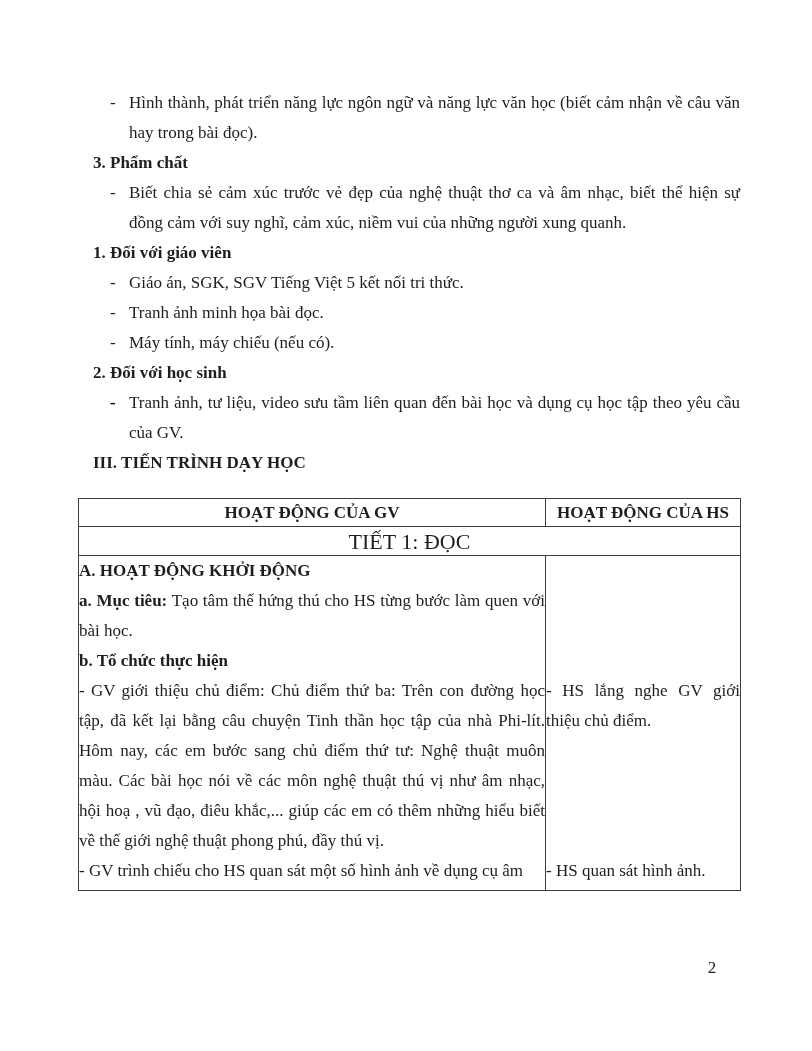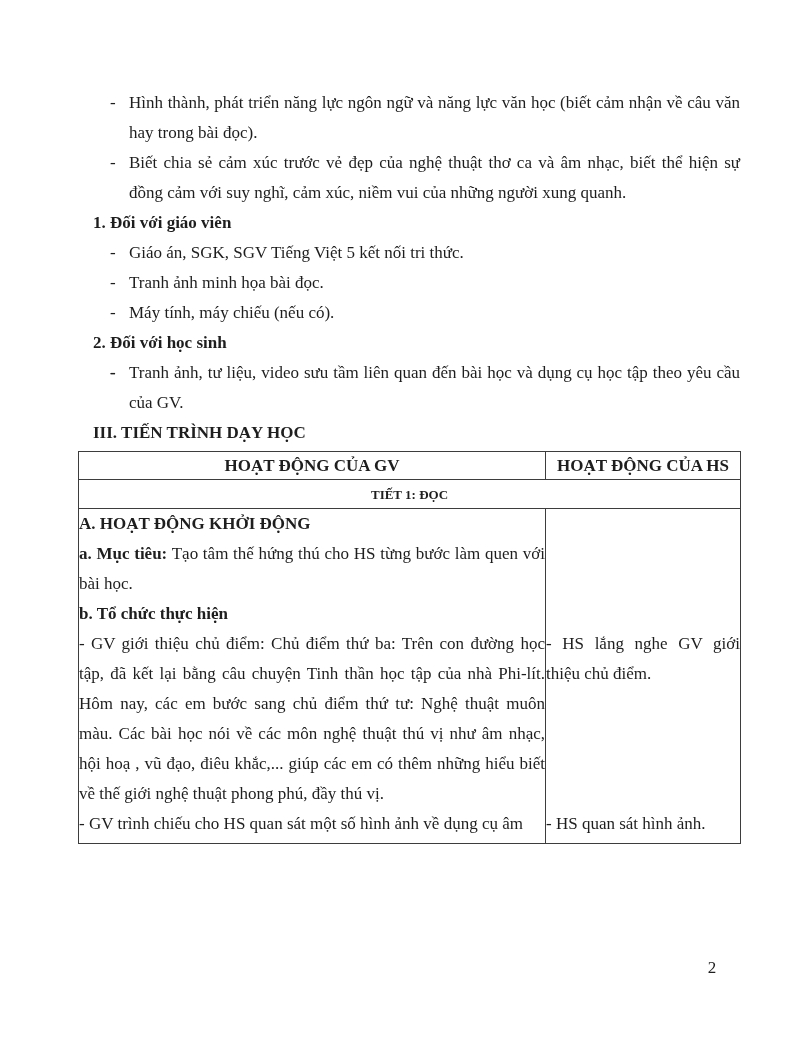--- a/index.html
+++ b/index.html
@@ -32,42 +32,42 @@
     text-align: justify;
   }
   .bullet .dash {
     position: absolute;
     left: 32px; top: 0;
   }
   table.activity {
     border-collapse: collapse;
     table-layout: fixed;
     width: 662px;
-    margin-top: 3px;
+    margin-top: 20px;
     padding-left: 43px;
   }
   table.activity th, table.activity td {
     border: 1.5px solid #3d3d3d;
     padding: 0;
   }
   th.col-gv { width: 467px; }
   th.col-hs { width: 195px; }
   thead th {
     font-weight: bold;
     text-align: center;
     height: 28px;
     line-height: 26px;
     font-size: 17px;
   }
   .session-row td {
     text-align: center;
-    font-weight: bold;
+    font-weight: normal;
     height: 29px;
     line-height: 27px;
-    font-size: 13px;
+    font-size: 22px;
   }
   .body-row td {
     vertical-align: top;
     height: 335px;
     padding: 4px 6px 4px 5px;
     border-radius: 11px;
   }
   .cell p { margin: 0; text-align: justify; }
   .cell .b { font-weight: bold; text-align: left; }
   .lead { font-weight: bold; }
@@ -83,20 +83,21 @@
 <body>
 
 <div class="page">
   <div class="flow">
 
     <div class="bullet">
       <span class="dash">-</span>
       <span>Hình thành, phát triển năng lực ngôn ngữ và năng lực văn học (biết cảm nhận về câu văn hay trong bài đọc).</span>
     </div>
 
+    <div class="heading">3. Phẩm chất</div>
 
     <div class="bullet">
       <span class="dash">-</span>
       <span>Biết chia sẻ cảm xúc trước vẻ đẹp của nghệ thuật thơ ca và âm nhạc, biết thể hiện sự đồng cảm với suy nghĩ, cảm xúc, niềm vui của những người xung quanh.</span>
     </div>
 
     <div class="heading">1. Đối với giáo viên</div>
 
     <div class="bullet">
       <span class="dash">-</span>

